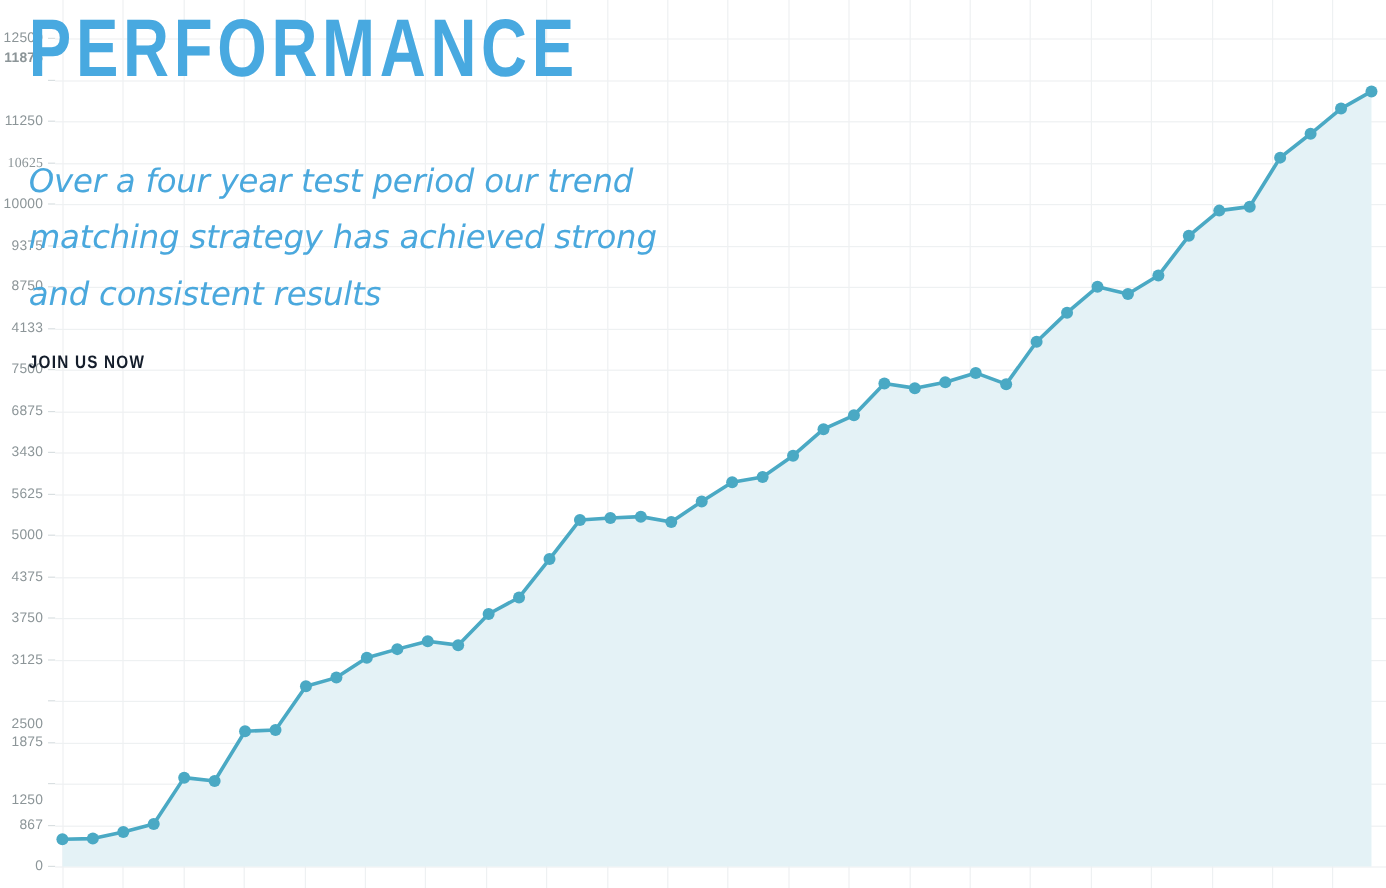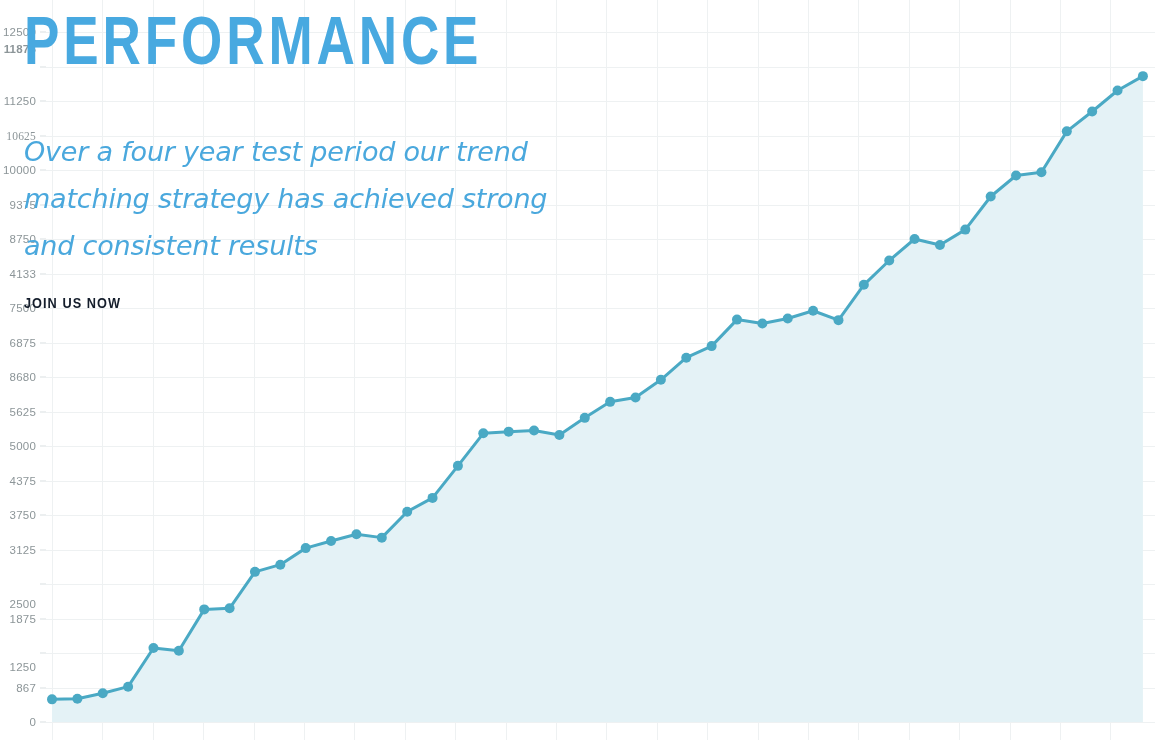--- a/index.html
+++ b/index.html
@@ -141,21 +141,21 @@
       <div class="ytick" style="top: 549.5px;">3125</div>
       <div class="ytick-mark" style="top: 549.5px;"></div>
       <div class="ytick" style="top: 515px; margin-left: 12px;">3750</div>
       <div class="ytick-mark" style="top: 515px;"></div>
       <div class="ytick" style="top: 480.5px;">4375</div>
       <div class="ytick-mark" style="top: 480.5px;"></div>
       <div class="ytick" style="top: 446px;">5000</div>
       <div class="ytick-mark" style="top: 446px;"></div>
       <div class="ytick" style="top: 411.5px;">5625</div>
       <div class="ytick-mark" style="top: 411.5px;"></div>
-      <div class="ytick" style="top: 377px;">8680</div>
+      <div class="ytick" style="top: 377px;">3430</div>
       <div class="ytick-mark" style="top: 377px;"></div>
       <div class="ytick" style="top: 342.5px;">6875</div>
       <div class="ytick-mark" style="top: 342.5px;"></div>
       <div class="ytick" style="top: 308px;">7500</div>
       <div class="ytick-mark" style="top: 308px;"></div>
       <div class="ytick" style="top: 273.5px;">4133</div>
       <div class="ytick-mark" style="top: 273.5px;"></div>
       <div class="ytick" style="top: 239px;">8750</div>
       <div class="ytick-mark" style="top: 239px;"></div>
       <div class="ytick" style="top: 204.5px;">9375</div>

